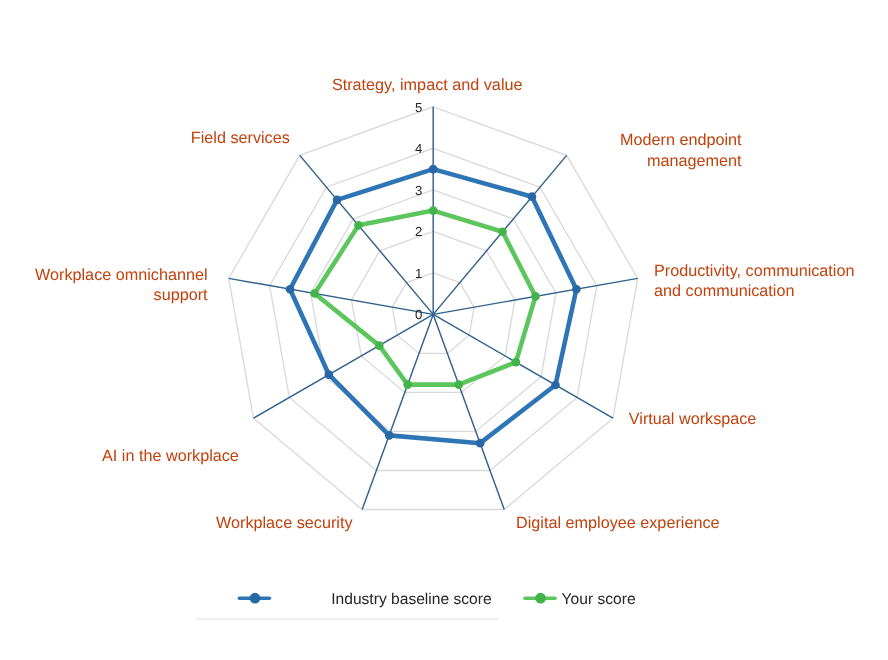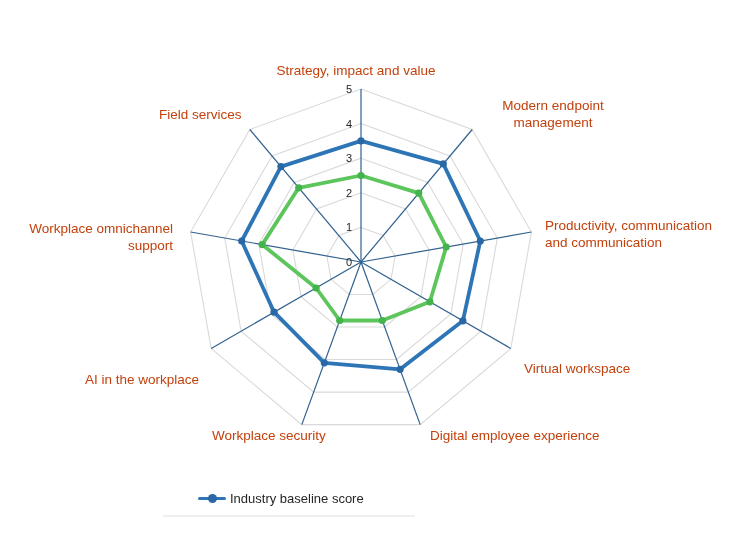--- a/index.html
+++ b/index.html
@@ -3,31 +3,31 @@
 <meta charset="utf-8">
 <style>
   html,body{margin:0;padding:0;background:#ffffff;}
   body{width:740px;height:550px;position:relative;overflow:hidden;
        font-family:"Liberation Sans",sans-serif;color:#262626;}
   .stage{position:absolute;inset:0;}
   #radar-svg{position:absolute;left:0;top:0;}
   .axis-label{position:absolute;font-size:13.5px;line-height:1.28;color:#c2410c;}
   .lab-strategy{left:356px;top:62px;transform:translateX(-50%);white-space:nowrap;}
   .lab-field{left:159px;top:106px;white-space:nowrap;}
-  .lab-endpoint{left:488px;top:97px;width:130px;text-align:center;}
+  .lab-endpoint{left:488px;top:108px;width:130px;text-align:right;}
   .lab-productivity{left:545px;top:217px;width:190px;text-align:left;}
-  .lab-virtual{left:524px;top:360px;white-space:nowrap;}
+  .lab-virtual{left:524px;top:340px;white-space:nowrap;}
   .lab-digital{left:430px;top:427px;white-space:nowrap;}
-  .lab-security{left:180px;top:427px;white-space:nowrap;margin-left:32px;}
+  .lab-security{left:180px;top:427px;white-space:nowrap;}
   .lab-ai{left:85px;top:350px;white-space:nowrap;margin-top:21px;}
   .lab-omni{left:28px;top:220px;width:145px;text-align:right;}
   .tick{font-size:11px;fill:#262626;font-family:"Liberation Sans",sans-serif;}
   .legend{position:absolute;left:0;top:489px;width:740px;height:20px;}
   .legend-item{position:absolute;display:flex;align-items:center;height:18px;}
-  .legend-item.li-0{left:198px;}
+  .legend-item.li-0{left:198px;gap:46px;}
   .legend-item.li-1{left:436px;}
   .lmark{position:relative;width:28px;height:9px;margin-right:4px;flex:0 0 auto;}
   .lmark .bar{position:absolute;left:0;top:3px;width:28px;height:3.5px;border-radius:2px;}
   .lmark .dot{position:absolute;left:10px;top:0;width:9px;height:9px;border-radius:50%;}
   .ltext{font-size:13px;color:#262626;white-space:nowrap;}
   .divider{position:absolute;left:163px;top:515px;width:252px;height:2px;background:#efefef;}
 </style>
 </head>
 <body>
 
@@ -87,16 +87,23 @@
   <div class="axis-label lab-field">Field services</div>
 
   <div class="legend">
     <div class="legend-item li-0">
       <span class="lmark">
         <span class="bar" style="background: rgb(46, 117, 182);"></span>
           <span class="dot" style="background: rgb(42, 103, 165);"></span>
       </span>
       <span class="ltext">Industry baseline score</span>
     </div>
+    <div class="legend-item li-1">
+      <span class="lmark">
+        <span class="bar" style="background: rgb(92, 197, 92);"></span>
+          <span class="dot" style="background: rgb(67, 180, 75);"></span>
+      </span>
+      <span class="ltext">Your score</span>
+    </div>
   </div>
 
   <div class="divider"></div>
 </div>
 
 </body></html>

